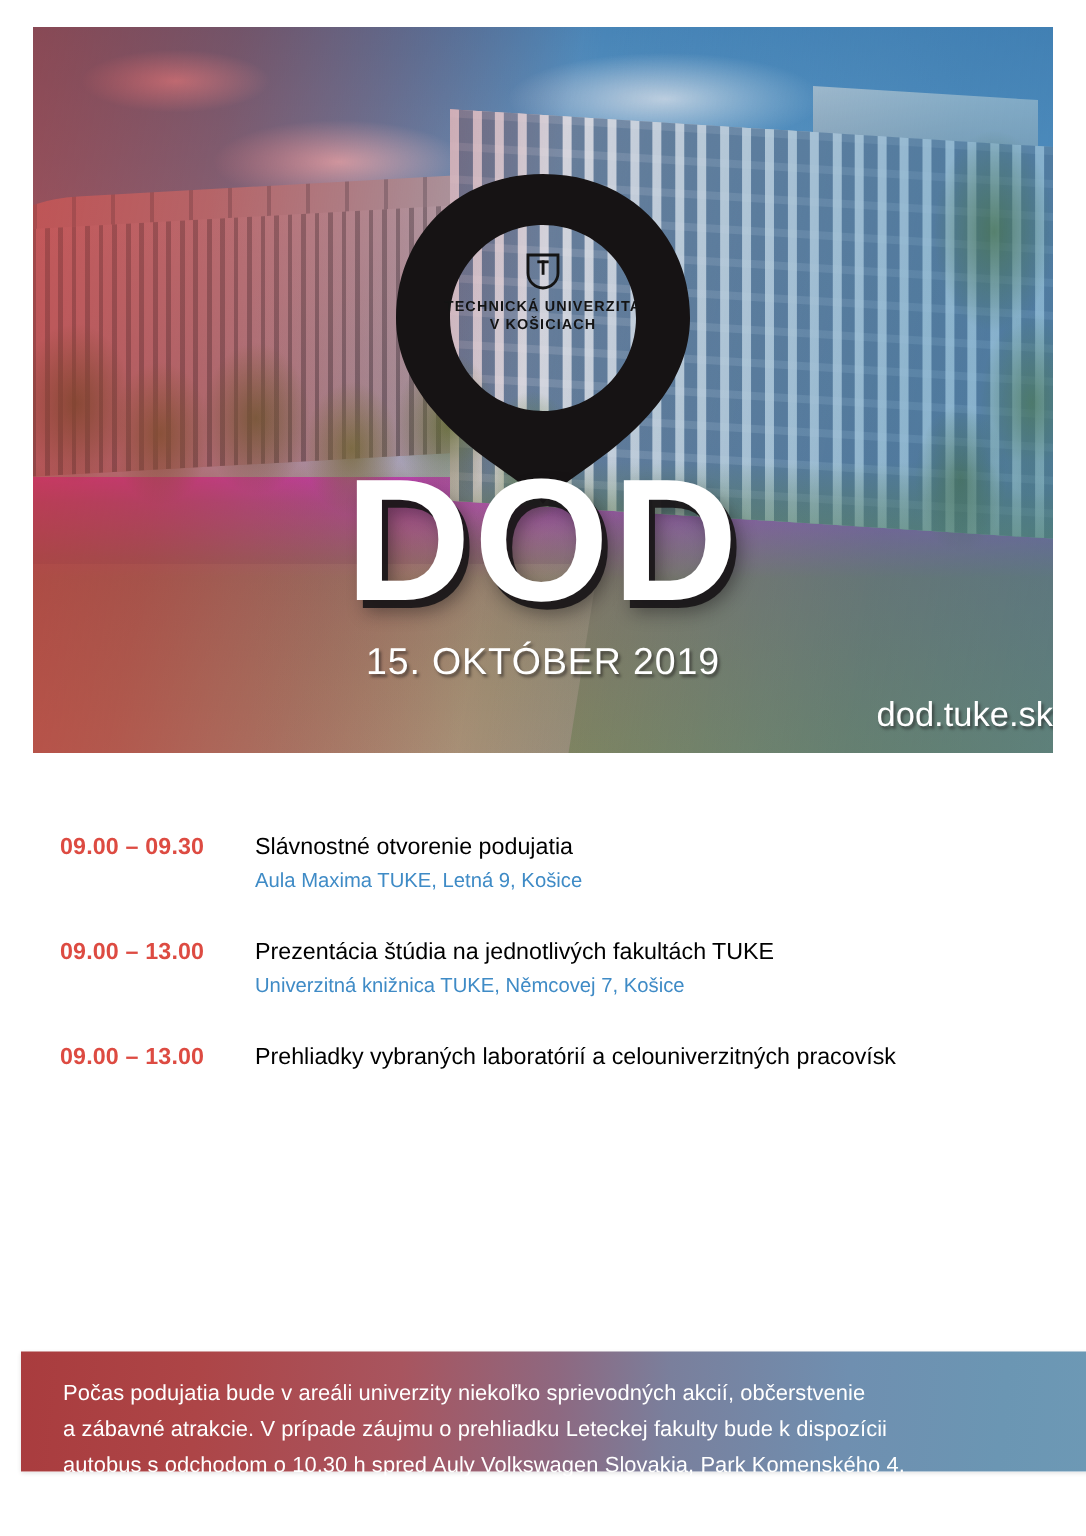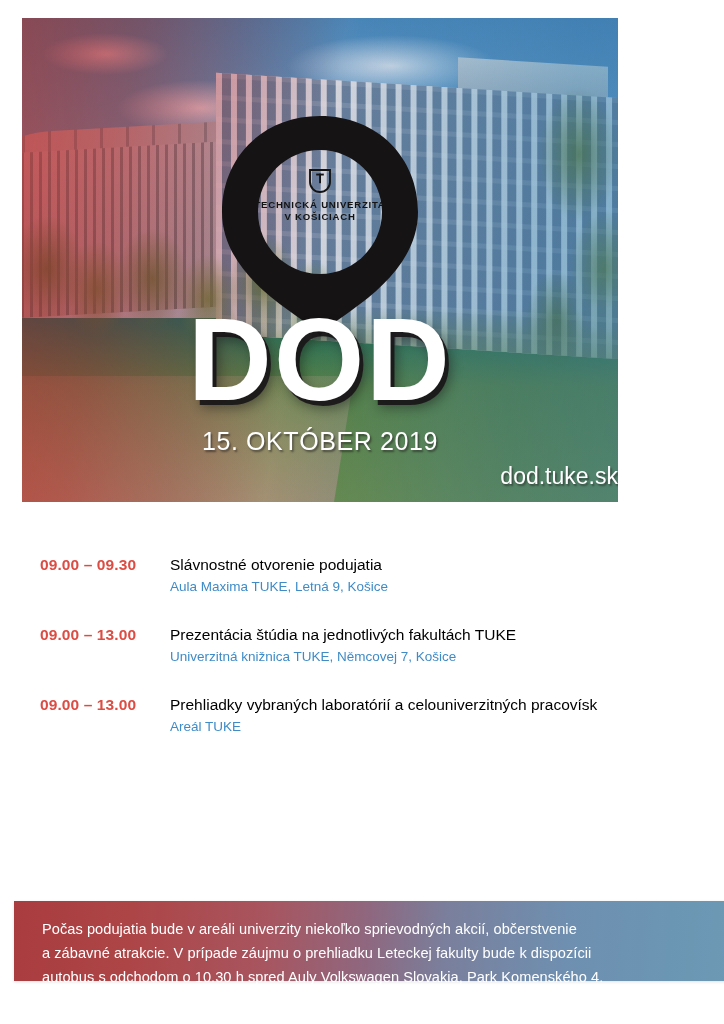--- a/index.html
+++ b/index.html
@@ -21,24 +21,24 @@
     width: 724px;
     height: 1024px;
     background: #ffffff;
   }
 
   
   .hero {
     position: absolute;
     left: 22px;
     top: 18px;
-    width: 596px;
+    width: 680px;
     height: 484px;
     overflow: hidden;
-    background: #0f766e;
+    background: #d946ef;
   }
 
   
   .photo {
     position: absolute;
     inset: 0;
     overflow: hidden;
   }
   .sky {
     position: absolute;
@@ -365,21 +365,20 @@
       <div class="body">
         <div class="evt-title">Prezentácia štúdia na jednotlivých fakultách TUKE</div>
         <div class="venue">Univerzitná knižnica TUKE, Němcovej 7, Košice</div>
       </div>
     </div>
 
     <div class="row">
       <div class="time">09.00 – 13.00</div>
       <div class="body">
         <div class="evt-title">Prehliadky vybraných laboratórií a celouniverzitných pracovísk</div>
-        <div class="venue">Areál TUKE</div>
       </div>
     </div>
 
 
   </div>
 
   <div class="footer">
     <div class="footer-text">
       <div>Počas podujatia bude v areáli univerzity niekoľko sprievodných akcií, občerstvenie</div>
       <div>a zábavné atrakcie. V prípade záujmu o prehliadku Leteckej fakulty bude k dispozícii</div>

